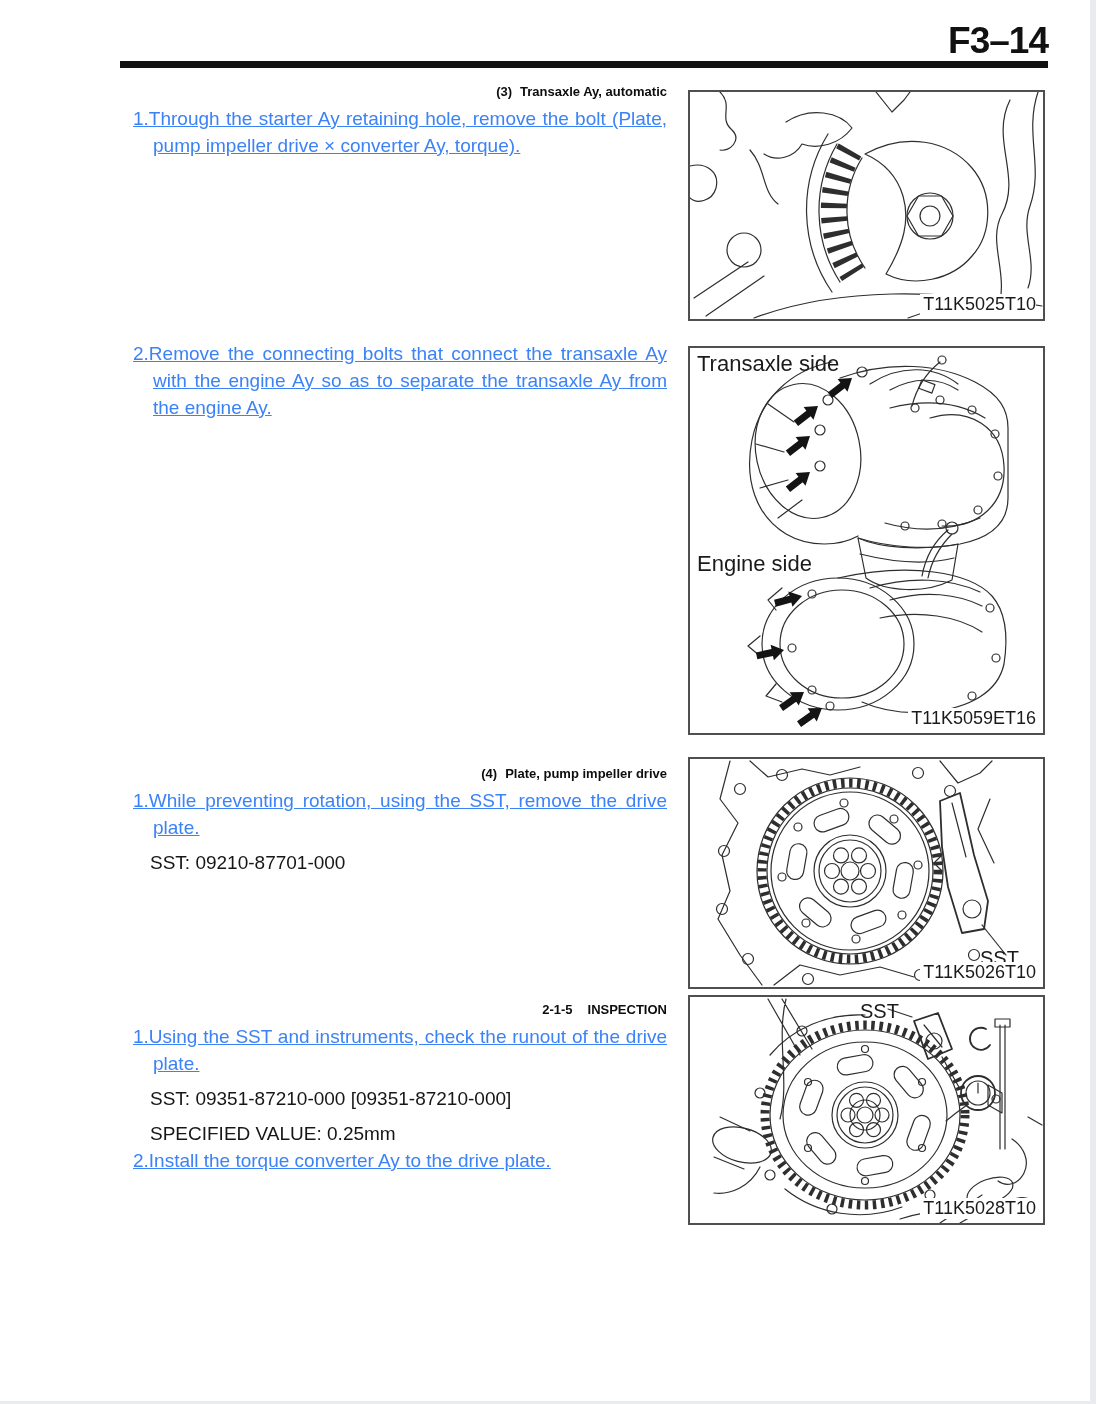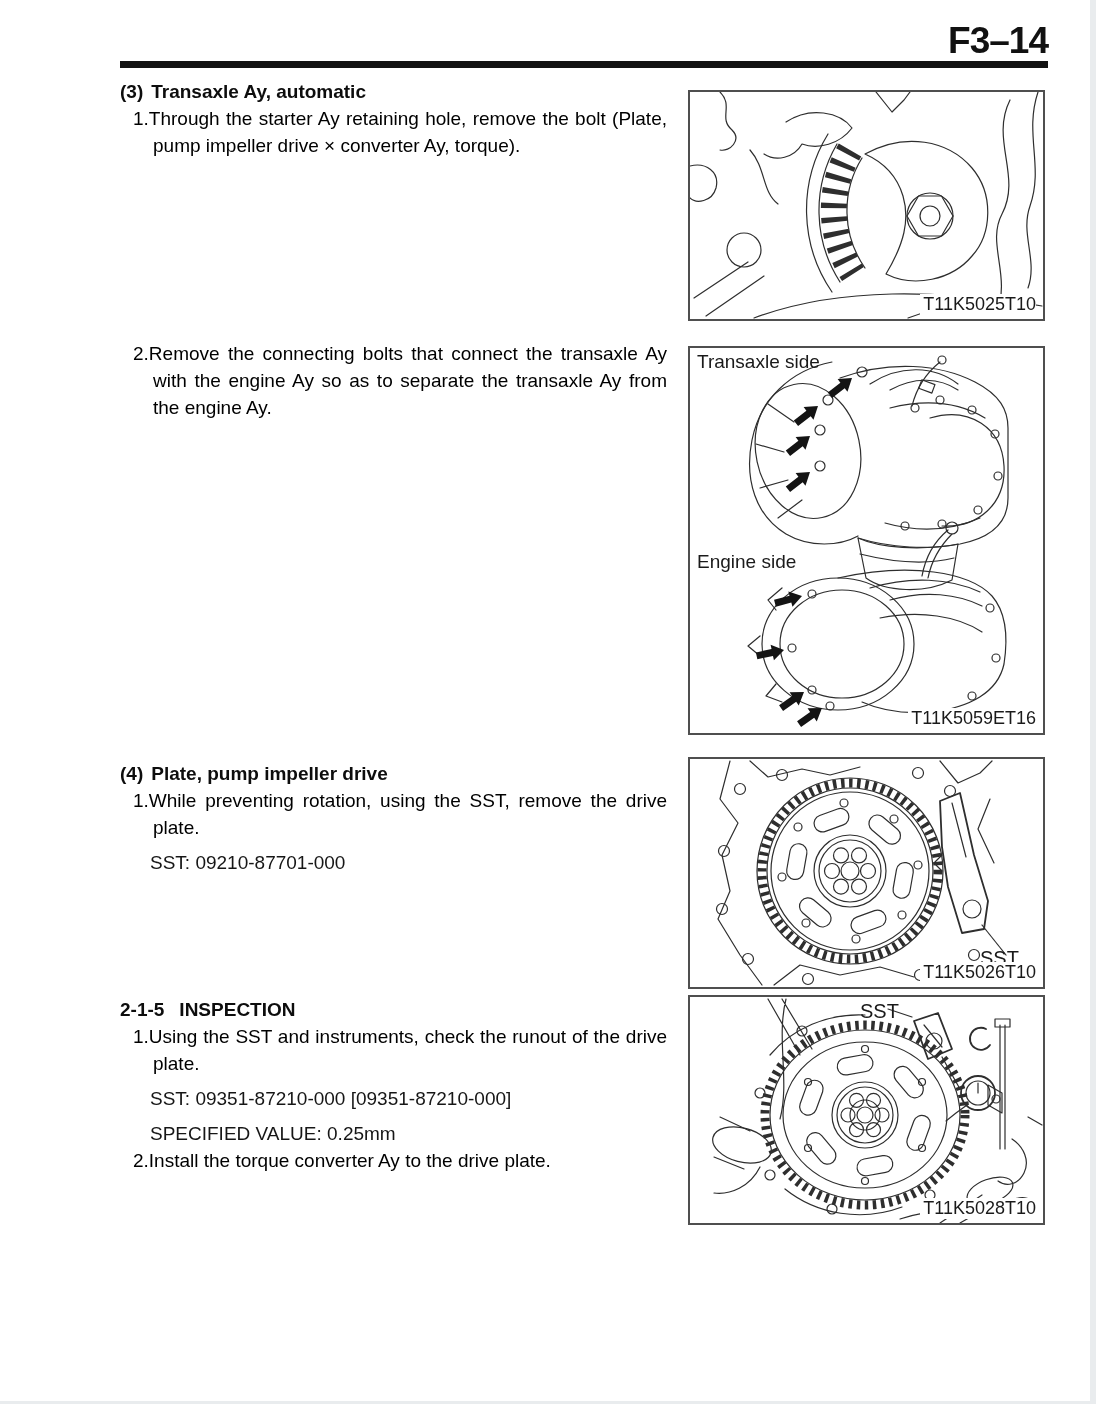--- a/index.html
+++ b/index.html
@@ -13,38 +13,38 @@
   .page-code {
     position:absolute; top:20px; left:688px; width:360px;
     text-align:right; font-size:37px; font-weight:700; letter-spacing:-1px; color:#111;
   }
   .header-rule {
     position:absolute; top:61px; left:120px; width:928px; height:7px; background:#121212;
   }
   
   .text-col { position:absolute; left:120px; width:547px; }
   .sec { position:absolute; left:0; width:547px; font-size:19px; line-height:27px; }
-  .sec h2 { font-size:19px; line-height:27px; font-weight:700; color:#0d0d0d; }
+  .sec h2 { font-size:13px; line-height:27px; font-weight:700; color:#0d0d0d;text-align:right; }
   .sec h2 .num { margin-right:8px; }
   .sec h2.wide-gap .num { margin-right:15px; }
   .step {
-    padding-left:33px; text-indent:-20px; text-align:justify; color:#000000;
+    padding-left:33px; text-indent:-20px; text-align:justify; color:#3b82f6;text-decoration:underline;
   }
   .detail { padding-left:30px; color:#161616;margin-top:8px; }
   
   .fig {
     position:absolute; left:688px; width:357px; border:2px solid #4f4f4f;
     background:#fff;
   }
   .fig svg { position:absolute; left:0; top:0; width:100%; height:100%; }
   .fig-code {
     position:absolute; right:7px; bottom:4px; font-size:18px; color:#1a1a1a;
     background:#fff; padding-left:3px;
   }
-  .fig-label { position:absolute; font-size:19px; color:#1a1a1a; }
+  .fig-label { position:absolute; font-size:22px; color:#1a1a1a; }
   .sst-label { position:absolute; font-size:20px; color:#1a1a1a; }
   #fig1 { top:90px;  height:231px; }
   #fig2 { top:346px; height:389px; }
   #fig3 { top:757px; height:232px; }
   #fig4 { top:995px; height:230px; }
   .ln { fill:none; stroke:#2e2e2e; stroke-width:1.2; stroke-linecap:round; stroke-linejoin:round; }
   .ln2 { fill:none; stroke:#2e2e2e; stroke-width:1.8; stroke-linecap:round; stroke-linejoin:round; }
   .teeth { fill:none; stroke:#2e2e2e; }
   .blk { fill:#141414; stroke:none; }
 </style>

